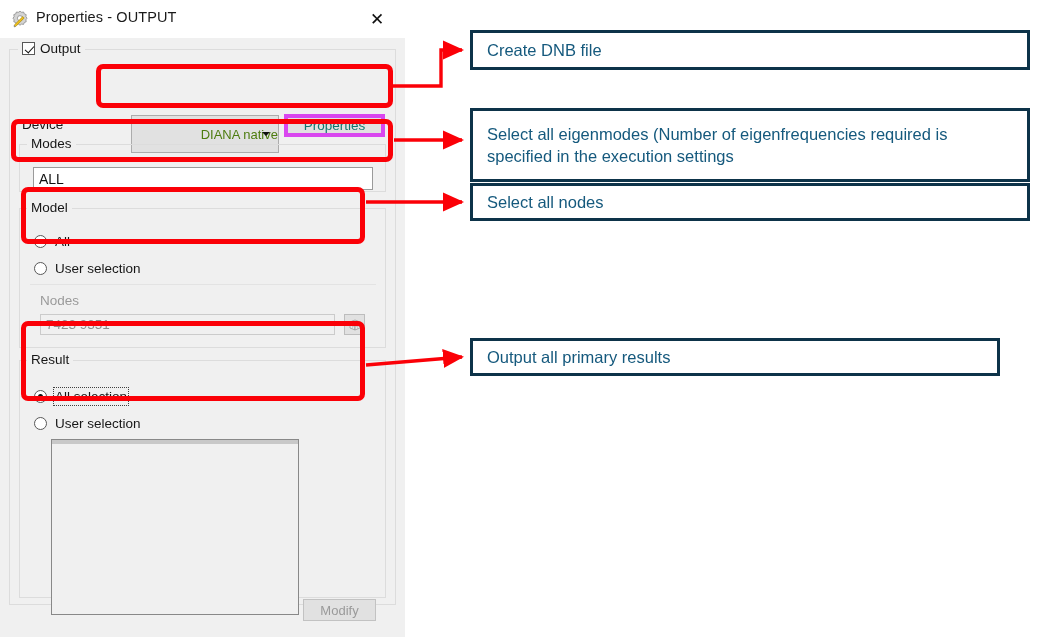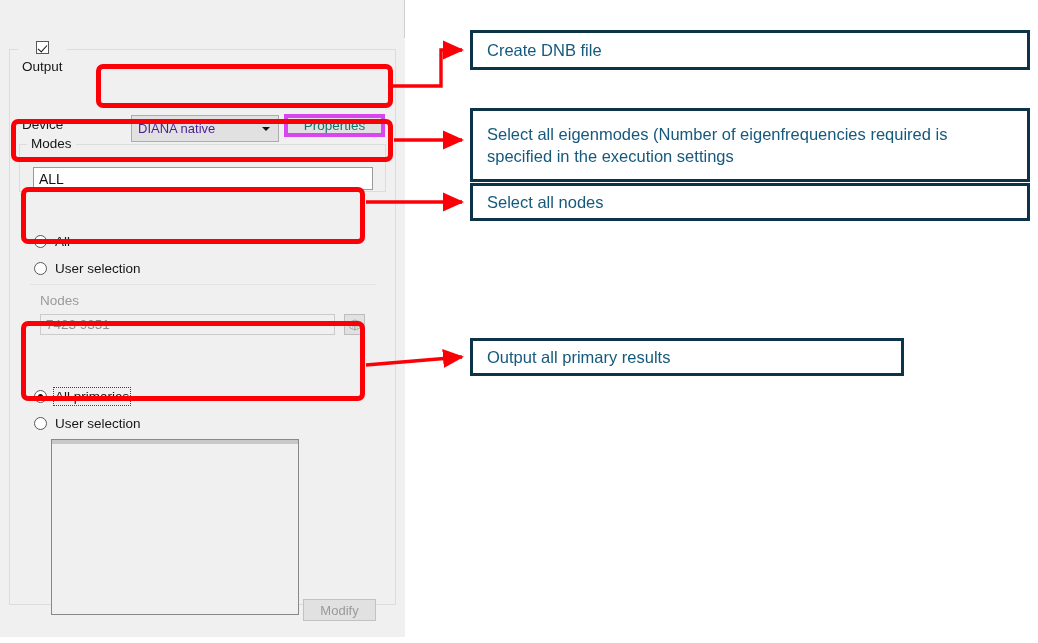--- a/index.html
+++ b/index.html
@@ -77,21 +77,20 @@
     box-sizing: border-box;
   }
   .group-legend {
     position: absolute;
     top: -9px;
     background: #f0f0f0;
     padding: 0 4px;
     font-size: 13.5px;
     color: #161616;
     white-space: nowrap;
-    flex-direction: column;
   }
   #output-legend {
     left: 8px;
     display: flex;
     align-items: center;
     gap: 5px;
   }
   .cb {
     width: 13px; height: 13px;
     border: 1px solid #585858;
@@ -113,29 +112,30 @@
   
   #device-label {
     position: absolute;
     left: 22px; top: 79px;
     font-size: 13.5px;
     color: #161616;
   }
   #device-combo {
     position: absolute;
     left: 131px; top: 77px;
-    width: 148px; height: 27px;
+    width: 148px; height: 38px;
     background: #e1e1e1;
     border: 1px solid #acacac;
     box-sizing: border-box;
     font-size: 13px;
-    color: #4c1d95;
+    color: #4d7c0f;
     display: flex;
     align-items: center;
     padding-left: 6px;
+    justify-content: flex-end;
   }
   #device-combo-arrow {
     position: absolute;
     right: 8px; top: 50%;
     margin-top: -2px;
     width: 0; height: 0;
     border-left: 4px solid transparent;
     border-right: 4px solid transparent;
     border-top: 4px solid #101010;
   }
@@ -323,35 +323,47 @@
     color: #15597d;
     font-size: 16.5px;
     line-height: 1.35;
     padding: 0 14px;
     display: flex;
     align-items: center;
   }
   #callout-dnb       { left: 470px; top: 30px;  width: 560px; height: 40px; }
   #callout-eigen     { left: 470px; top: 108px; width: 560px; height: 74px; }
   #callout-nodes     { left: 470px; top: 183px; width: 560px; height: 38px; }
-  #callout-primary   { left: 470px; top: 338px; width: 434px; height: 38px; }
+  #callout-primary   { left: 470px; top: 338px; width: 530px; height: 38px; }
 
   
   #arrows {
     position: absolute;
     left: 0; top: 0;
     width: 1038px; height: 643px;
     pointer-events: none;
   }
 </style>
 </head>
 <body>
 
 <div id="dialog">
 
+  <div id="titlebar">
+    <span id="title-icon">
+      <svg width="20" height="20" viewBox="0 0 20 20">
+        <path d="M10 2.2 L11.6 3.3 L13.6 3 L14.3 4.9 L16.2 5.6 L15.9 7.6 L17 9.2 L15.9 10.8 L16.2 12.8 L14.3 13.5 L13.6 15.4 L11.6 15.1 L10 16.2 L8.4 15.1 L6.4 15.4 L5.7 13.5 L3.8 12.8 L4.1 10.8 L3 9.2 L4.1 7.6 L3.8 5.6 L5.7 4.9 L6.4 3 L8.4 3.3 Z" fill="#d4d4d4" stroke="#8a8a8a" stroke-width="0.8"></path>
+        <circle cx="10" cy="9.2" r="2.6" fill="#ffffff" stroke="#8a8a8a" stroke-width="0.8"></circle>
+        <path d="M4.2 16.2 L5.6 17.6 L14.2 9 L12.8 7.6 Z" fill="#f2c21a" stroke="#a8860a" stroke-width="0.7"></path>
+        <path d="M3.4 17 L4.2 16.2 L5.6 17.6 L4.8 18.4 Z" fill="#8a8a8a"></path>
+      </svg>
+    </span>
+    <span id="title-text">Properties - OUTPUT</span>
+    <span id="close-btn">✕</span>
+  </div>
 
   <div id="client">
 
     <div id="output-group">
       <div class="group-legend" id="output-legend">
         <span class="cb checked"></span>
         <span>Output</span>
       </div>
     </div>
 
@@ -360,20 +372,23 @@
       <span>DIANA native</span>
       <span id="device-combo-arrow"></span>
     </div>
     <div id="properties-btn">Properties</div>
 
     <div id="modes-group">
       <div class="group-legend" id="modes-legend">Modes</div>
     </div>
     <div id="modes-input">ALL</div>
 
+    <div id="model-group">
+      <div class="group-legend" id="model-legend">Model</div>
+    </div>
     <div class="radio-row" id="model-radio-all">
       <span class="rb checked"></span>
       <span>All</span>
     </div>
     <div class="radio-row" id="model-radio-user">
       <span class="rb"></span>
       <span>User selection</span>
     </div>
     <div id="nodes-sep"></div>
     <div id="nodes-label">Nodes</div>
@@ -389,23 +404,26 @@
           <line x1="4.5" y1="3" x2="9.5" y2="5"></line>
           <line x1="9.5" y1="3" x2="4.5" y2="5"></line>
           <line x1="2" y1="7" x2="7" y2="9"></line>
           <line x1="7" y1="9" x2="12" y2="7"></line>
           <line x1="4.5" y1="5" x2="4.5" y2="11"></line>
           <line x1="9.5" y1="5" x2="9.5" y2="11"></line>
         </g>
       </svg>
     </div>
 
+    <div id="result-group">
+      <div class="group-legend" id="result-legend">Result</div>
+    </div>
     <div class="radio-row" id="result-radio-all">
       <span class="rb checked"></span>
-      <span class="focus-dotted">All primaries</span>
+      <span class="focus-dotted">All selection</span>
     </div>
     <div class="radio-row" id="result-radio-user">
       <span class="rb"></span>
       <span>User selection</span>
     </div>
     <div id="result-listbox">
       <div id="result-listbox-top"></div>
     </div>
     <div id="modify-btn">Modify</div>
 

